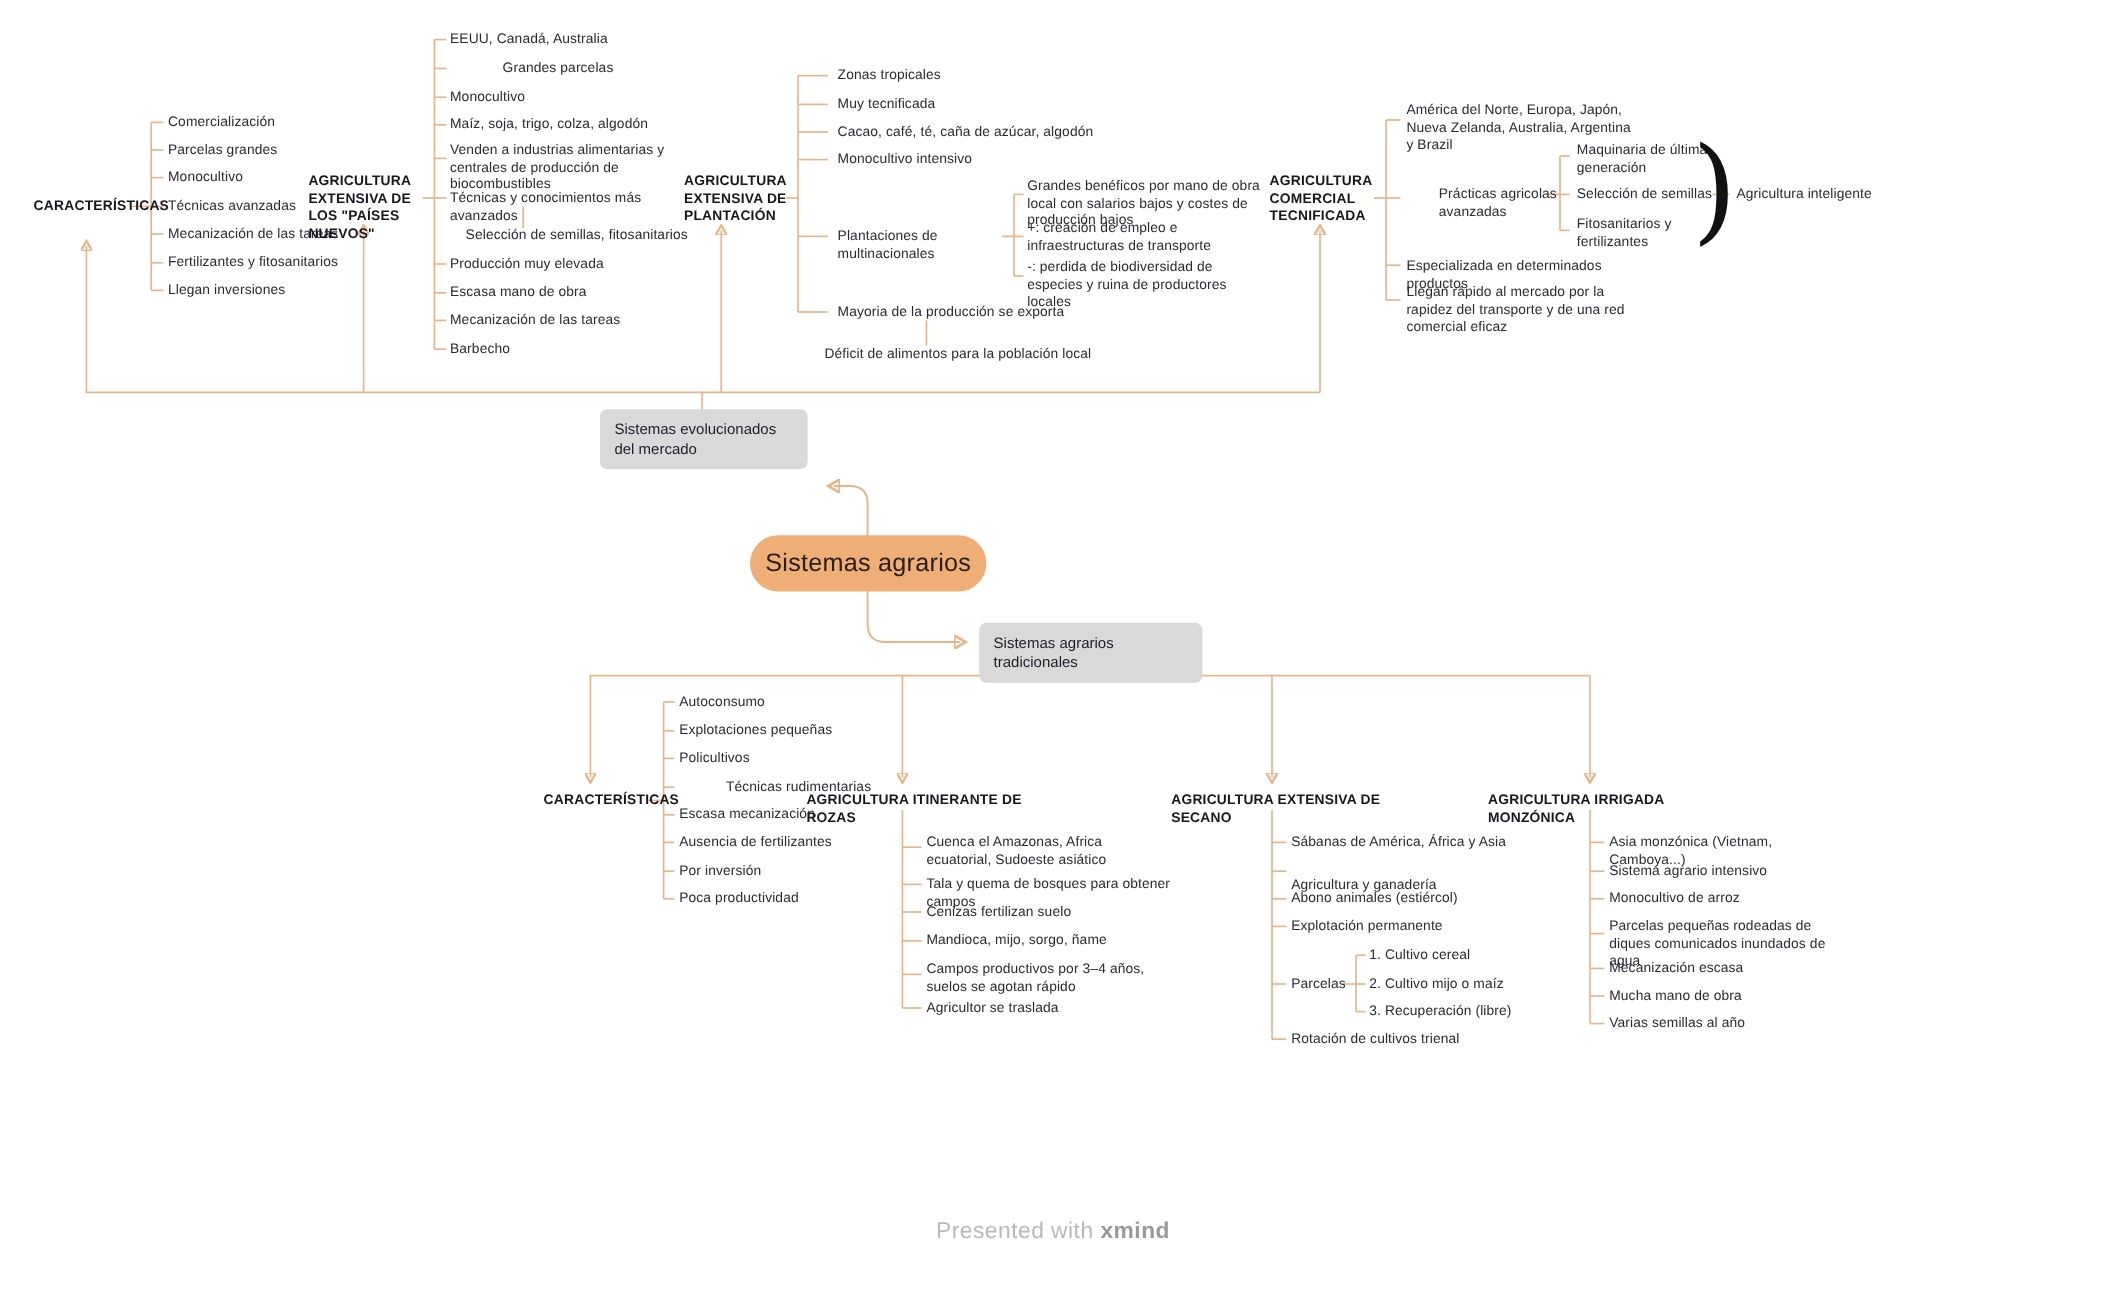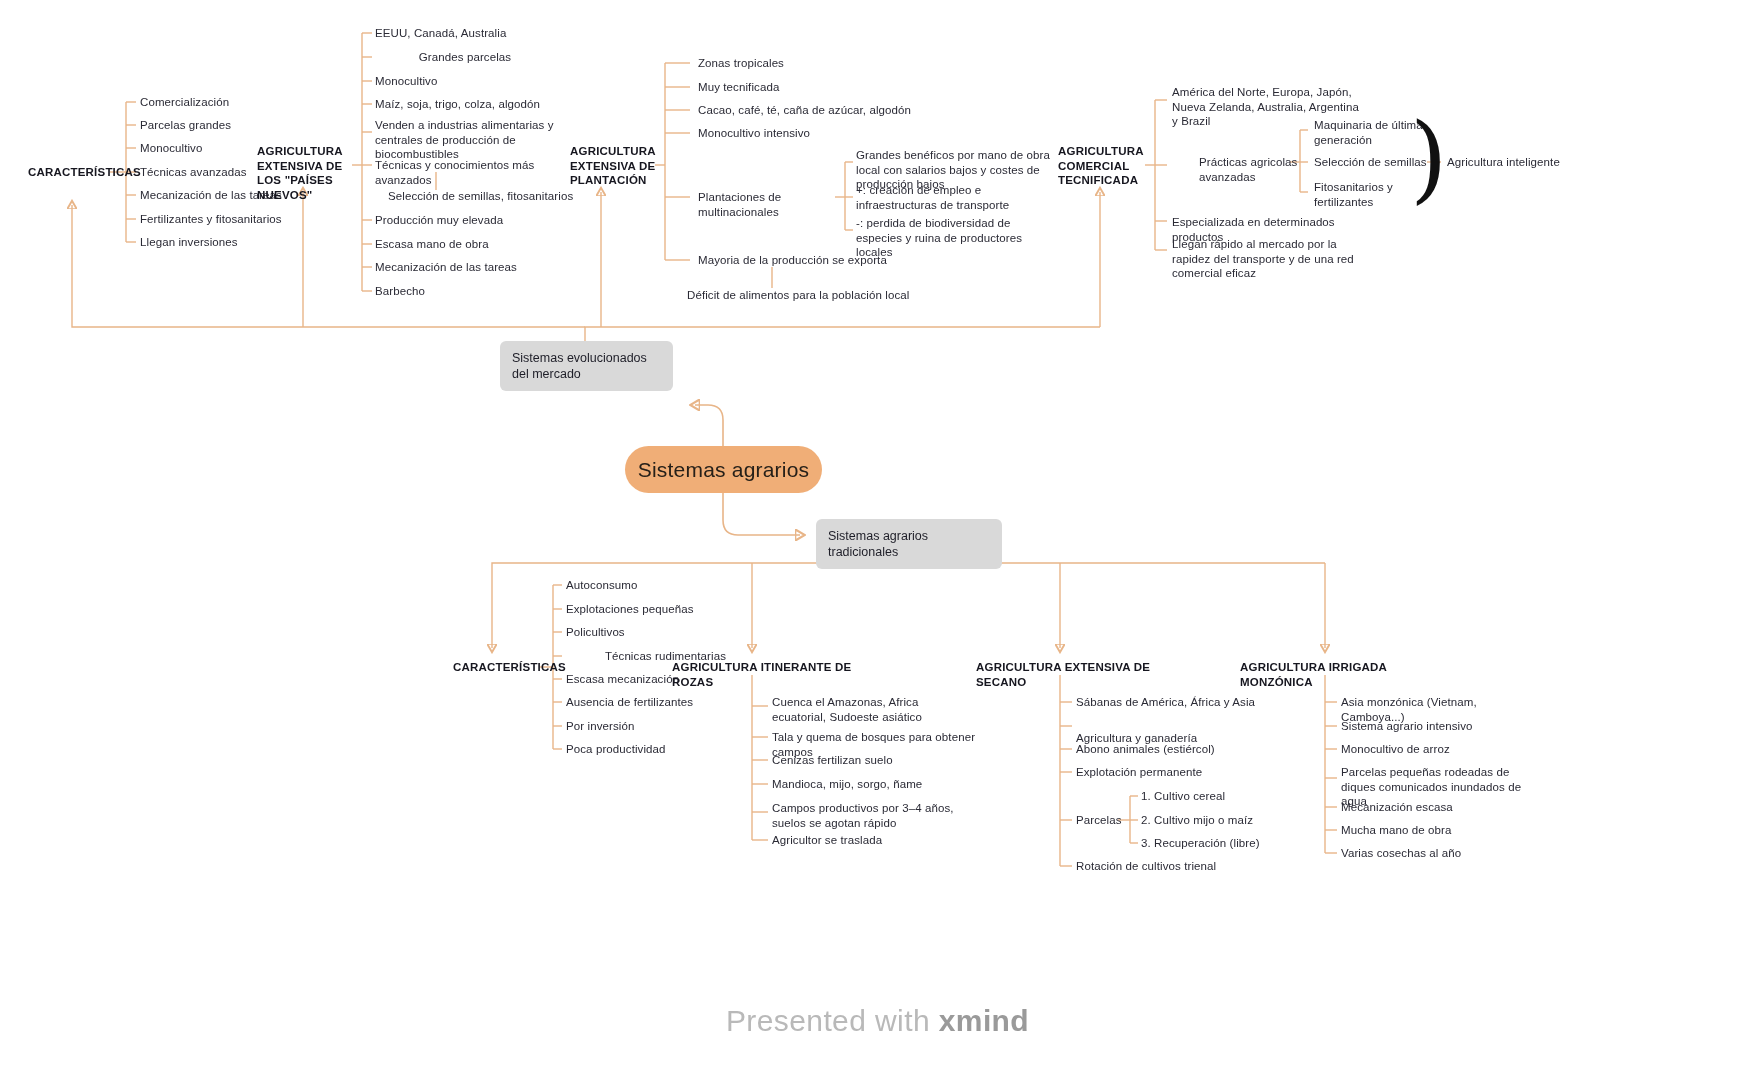--- a/index.html
+++ b/index.html
@@ -26,21 +26,21 @@
     display:flex;align-items:center;justify-content:center;
     font-size:21px;color:#262019;letter-spacing:.2px;
   }
   .pill-grey{
     background:#d9d9d9;border-radius:6px;
     display:flex;align-items:center;
     padding:9px 12px;font-size:12.5px;line-height:16px;color:#1e1e28;
   }
   .watermark{
     position:absolute;left:0;right:0;bottom:42px;text-align:center;
-    font-size:30px;color:#b9b9b9;letter-spacing:.4px;
+    font-size:19px;color:#b9b9b9;letter-spacing:.4px;
   }
   .watermark b{color:#9a9a9a;font-weight:bold;}
   .brace{position:absolute;color:#111;font-size:96px;line-height:1;
     font-family:"DejaVu Serif",serif;font-weight:300;}
 </style>
 </head>
 <body>
 
 <div id="canvas">
 
@@ -276,20 +276,20 @@
 
   <div class="node branch-title" style="left:1240px;top:660px;width:200px;">
     <span>AGRICULTURA IRRIGADA MONZÓNICA</span>
   </div>
   <div class="node leaf" style="left:1341px;top:695px;width:190px;"><span>Asia monzónica (Vietnam, Camboya...)</span></div>
   <div class="node leaf" style="left:1341px;top:719px;width:180px;"><span>Sistema agrario intensivo</span></div>
   <div class="node leaf" style="left:1341px;top:742px;width:180px;"><span>Monocultivo de arroz</span></div>
   <div class="node leaf" style="left:1341px;top:765px;width:200px;"><span>Parcelas pequeñas rodeadas de diques comunicados inundados de agua</span></div>
   <div class="node leaf" style="left:1341px;top:800px;width:180px;"><span>Mecanización escasa</span></div>
   <div class="node leaf" style="left:1341px;top:823px;width:180px;"><span>Mucha mano de obra</span></div>
-  <div class="node leaf" style="left:1341px;top:846px;width:180px;"><span>Varias cosechas al año</span></div>
+  <div class="node leaf" style="left:1341px;top:846px;width:180px;"><span>Varias semillas al año</span></div>
 
   <div class="watermark">
     <span>Presented with</span>
     <b>xmind</b>
   </div>
 
 </div>
 
 </body></html>

